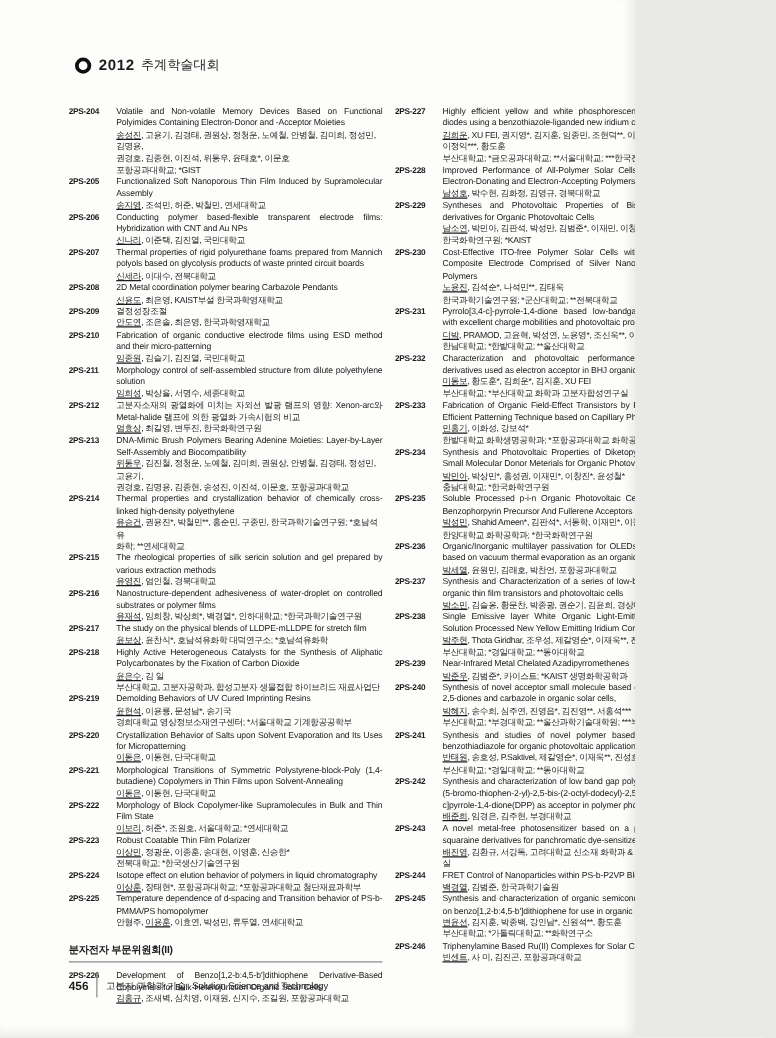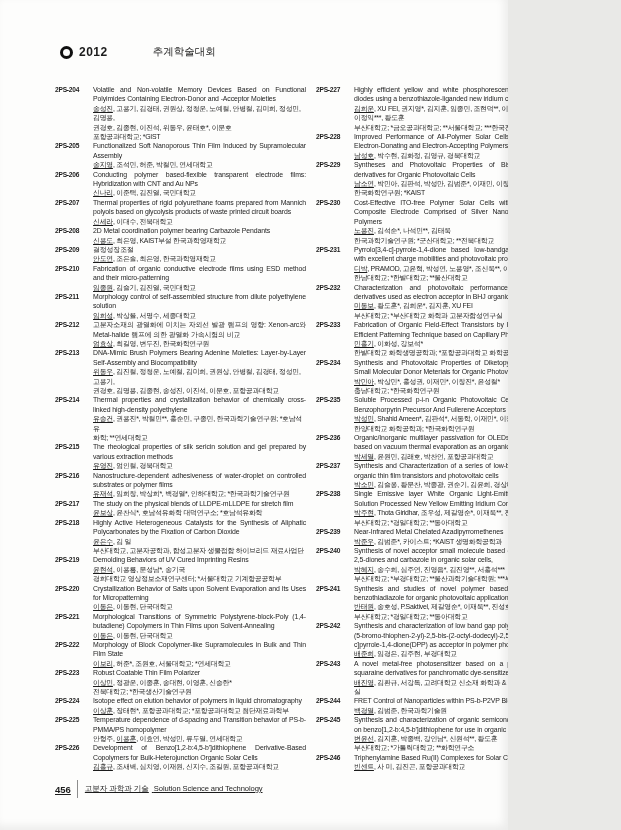--- a/index.html
+++ b/index.html
@@ -4,35 +4,35 @@
 <style>
   html,body{margin:0;padding:0;background:#e9e9e7;}
   .page{
     position:relative;width:508px;height:830px;background:#fdfdfc;
     font-family:"Liberation Sans","DejaVu Sans",sans-serif;color:#1c1c1c;
     overflow:hidden;box-shadow:inset -4px -4px 8px rgba(0,0,0,0.07);
   }
   .header{position:absolute;left:60px;top:45px;display:flex;align-items:center;}
   .ring{width:7px;height:7px;border:3px solid #101010;border-radius:50%;margin-right:6px;flex:none;}
   .hyear{font-size:12px;font-weight:bold;letter-spacing:0.5px;margin-right:5px;}
-  .htitle{font-size:10.5px;margin-left:40px;}
+  .htitle{font-size:10.5px;}
   .col{position:absolute;top:85px;}
   .col-left{left:55px;width:251px;}
   .col-right{left:316px;width:263px;}
   .entry{display:flex;align-items:flex-start;}
   .code{flex:none;width:34px;margin-right:4px;font-weight:bold;font-size:6.6px;line-height:9.4px;letter-spacing:-0.2px;}
   .etext{flex:1;min-width:0;}
   .etitle{font-size:6.9px;line-height:9.4px;text-align:justify;letter-spacing:-0.1px;}
   .eline{font-size:6.9px;line-height:9.4px;letter-spacing:-0.25px;}
   .eline u{text-decoration-thickness:0.5px;text-underline-offset:1px;}
   .section-header{
     margin:11px 0 6px 0;padding-bottom:4px;border-bottom:1px solid #8a8a8a;
     font-weight:bold;font-size:8.2px;letter-spacing:-0.2px;
   }
-  .footer{position:absolute;left:55px;top:780px;display:flex;align-items:center;text-decoration:underline;}
+  .footer{position:absolute;left:55px;top:780px;display:flex;align-items:center;}
   .pagenum{font-size:9.5px;font-weight:bold;margin-right:6px;}
   .fdiv{width:1px;height:18px;background:#8d8d8d;margin-right:7px;}
   .fjournal{font-size:7.6px;letter-spacing:-0.1px;}
   .fjournal span{margin-right:3px;}
 </style>
 </head>
 <body>
 
 <div class="page">
 
@@ -197,20 +197,21 @@
           <div class="eline"><u>이상훈</u>, 장태현*, 포항공과대학교; *포항공과대학교 첨단재료과학부</div>
         </div>
       </div>
       <div class="entry">
         <span class="code">2PS-225</span>
         <div class="etext">
           <div class="etitle">Temperature dependence of d-spacing and Transition behavior of PS-b-PMMA/PS homopolymer</div>
           <div class="eline">안형주, <u>이용훈</u>, 이효연, 박성민, 류두열, 연세대학교</div>
         </div>
       </div>
+      <div class="section-header">분자전자 부문위원회(II)</div>
       <div class="entry">
         <span class="code">2PS-226</span>
         <div class="etext">
           <div class="etitle">Development of Benzo[1,2-b:4,5-b']dithiophene Derivative-Based Copolymers for Bulk-Heterojunction Organic Solar Cells</div>
           <div class="eline"><u>김홍규</u>, 조새벽, 심치영, 이재원, 신지수, 조길원, 포항공과대학교</div>
         </div>
       </div>
     </div>
   <div class="col col-right">
       <div class="entry">

